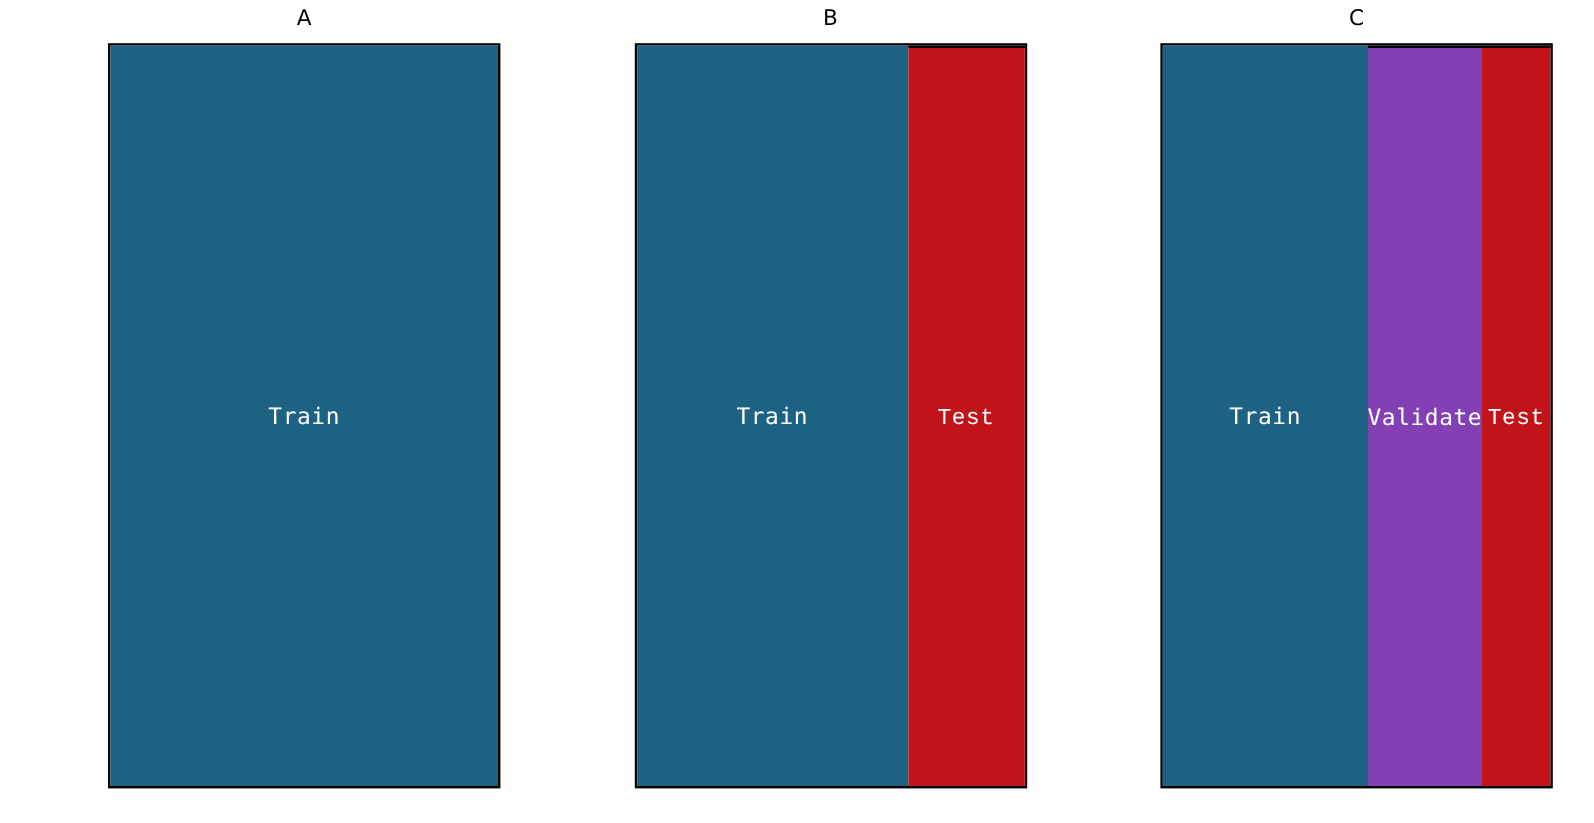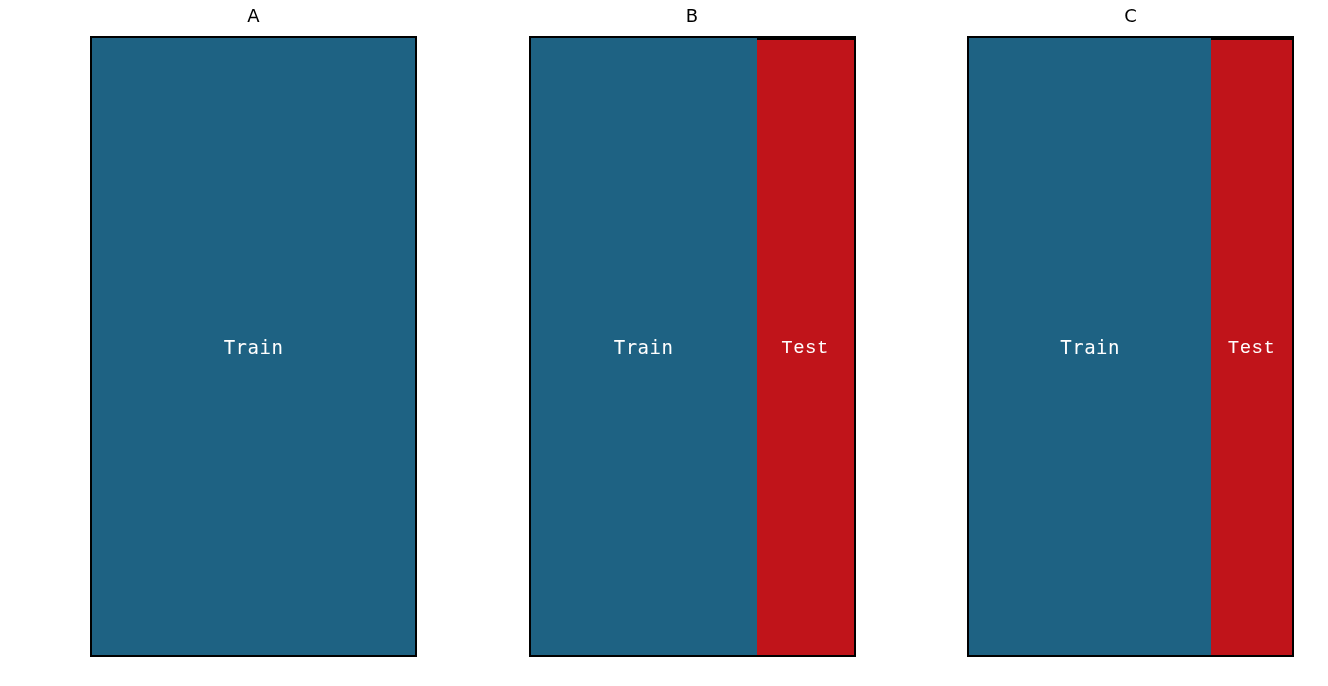--- a/index.html
+++ b/index.html
@@ -81,19 +81,22 @@
       </div>
     </div>
   </div>
 
   <div class="panel">
     <div class="panel-title">C</div>
     <div class="stack">
       <div class="segment seg-train" style="flex:60">
         <span>Train</span>
       </div>
+      <div class="segment seg-validate" style="flex:20">
+        <span>Validate</span>
+      </div>
       <div class="segment seg-test" style="flex:20">
         <span>Test</span>
       </div>
     </div>
   </div>
 
 </div>
 
 </body></html>

